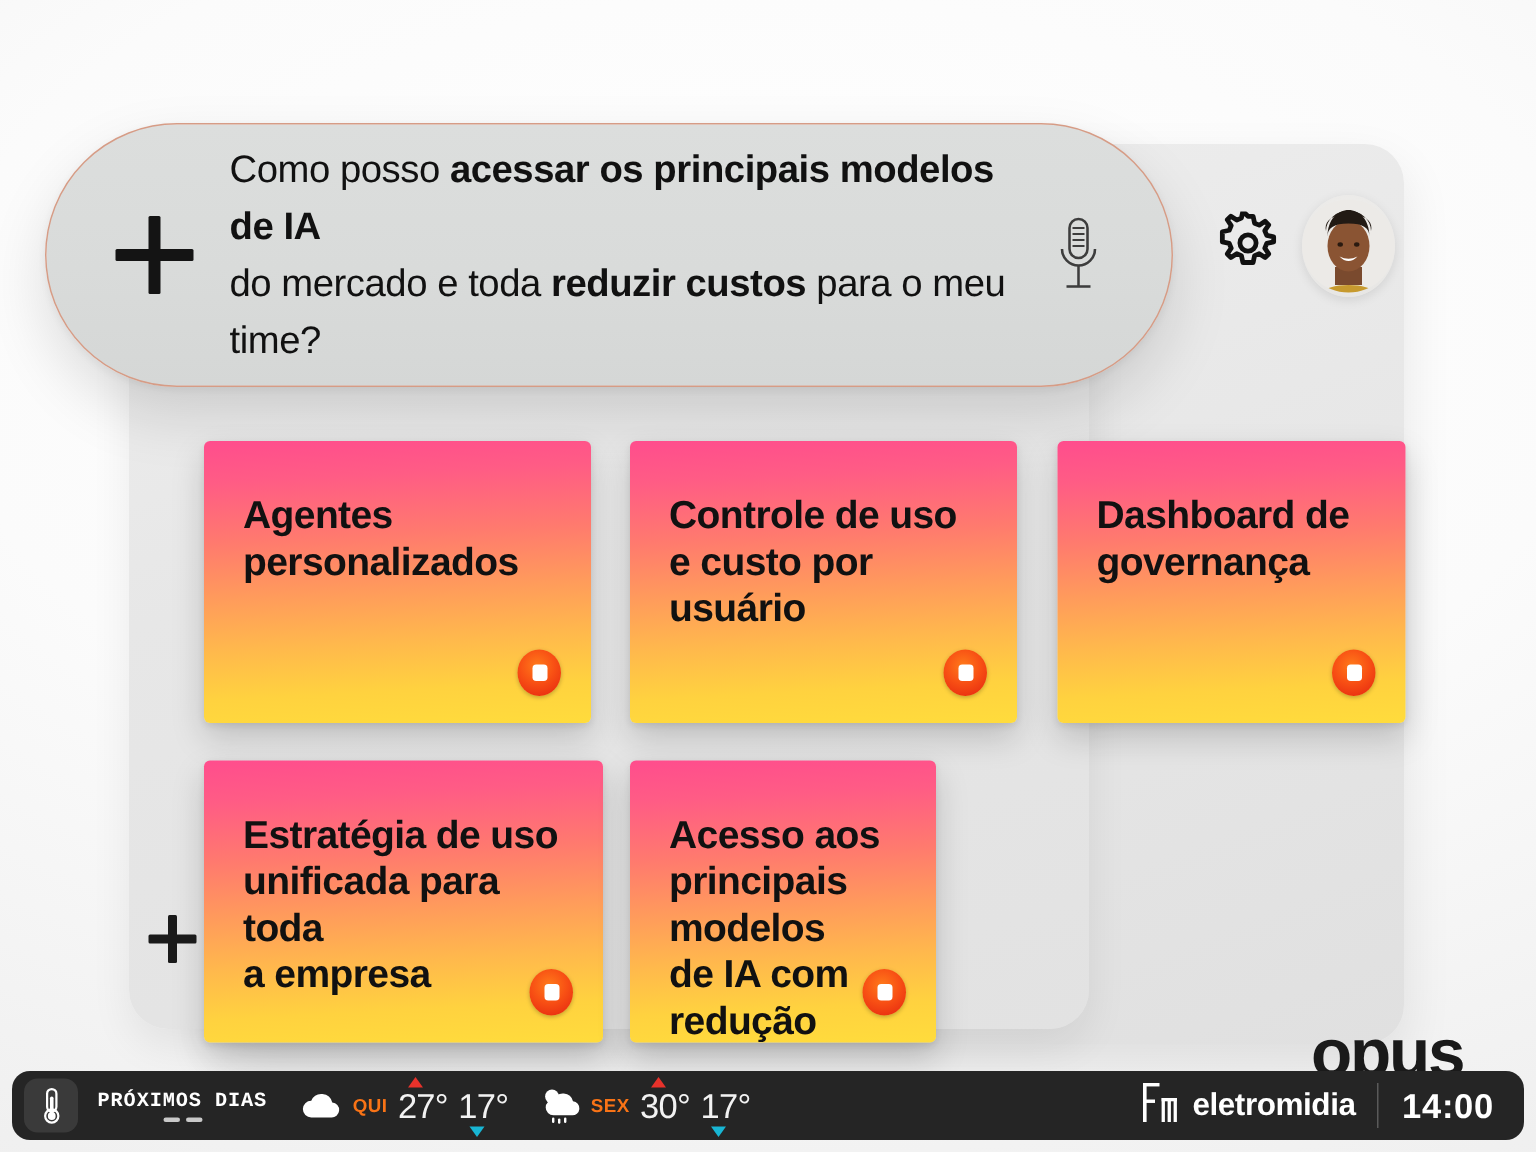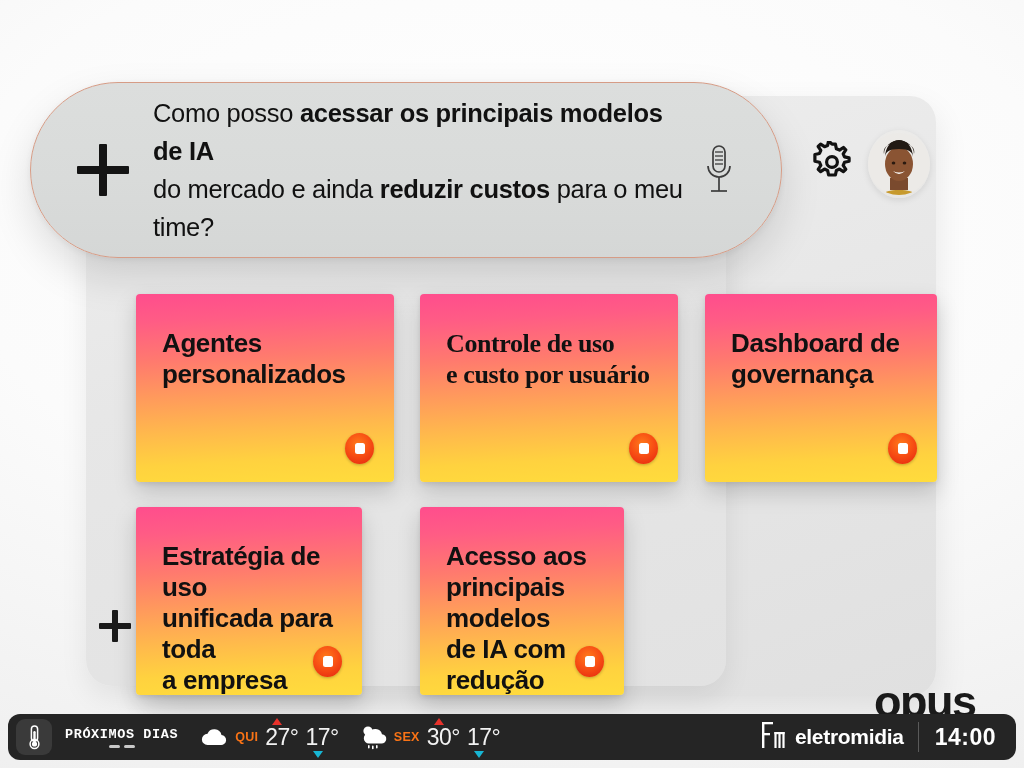--- a/index.html
+++ b/index.html
@@ -158,23 +158,23 @@
   }
   .card-stop i {
     display: block;
     width: 10px;
     height: 11px;
     background: #ffffff;
     border-radius: 2.5px;
   }
 
   #card0 { left: 136px; top: 294px; width: 258px; height: 188px; }
-  #card1 { left: 420px; top: 294px; width: 258px; height: 188px; font-family: Liberation Serif, serif; }
+  #card1 { left: 420px; top: 294px; width: 258px; height: 188px; }
   #card2 { left: 705px; top: 294px; width: 232px; height: 188px; }
-  #card3 { left: 136px; top: 507px; width: 226px; height: 188px; }
+  #card3 { left: 136px; top: 507px; width: 266px; height: 188px; }
   #card4 { left: 420px; top: 507px; width: 204px; height: 188px; }
 
   
   .plus-small {
     position: absolute;
     left: 99px;
     top: 610px;
     width: 32px;
     height: 32px;
   }
@@ -334,21 +334,21 @@
 <div id="stage">
 
   <div class="panel-back"></div>
   <div class="panel-mid"></div>
 
   <div class="prompt-bar">
     <div class="plus-big"></div>
 
     <div class="prompt-text">
       <span>Como posso </span><b>acessar os principais modelos de IA</b><br>
-      <span>do mercado e ainda </span><b>reduzir custos</b><span> para o meu time?</span>
+      <span>do mercado e toda </span><b>reduzir custos</b><span> para o meu time?</span>
     </div>
 
     <div class="mic-wrap">
       <svg width="34" height="52" viewBox="0 0 34 52">
         <rect x="11" y="2" width="12" height="26" rx="6" fill="none" stroke="#3d3d3d" stroke-width="1.7"></rect>
         <line x1="13" y1="8" x2="21" y2="8" stroke="#3d3d3d" stroke-width="1.3"></line>
         <line x1="13" y1="12" x2="21" y2="12" stroke="#3d3d3d" stroke-width="1.3"></line>
         <line x1="13" y1="16" x2="21" y2="16" stroke="#3d3d3d" stroke-width="1.3"></line>
         <line x1="13" y1="20" x2="21" y2="20" stroke="#3d3d3d" stroke-width="1.3"></line>
         <path d="M6 22 a11 11 0 0 0 22 0" fill="none" stroke="#3d3d3d" stroke-width="1.7"></path>

